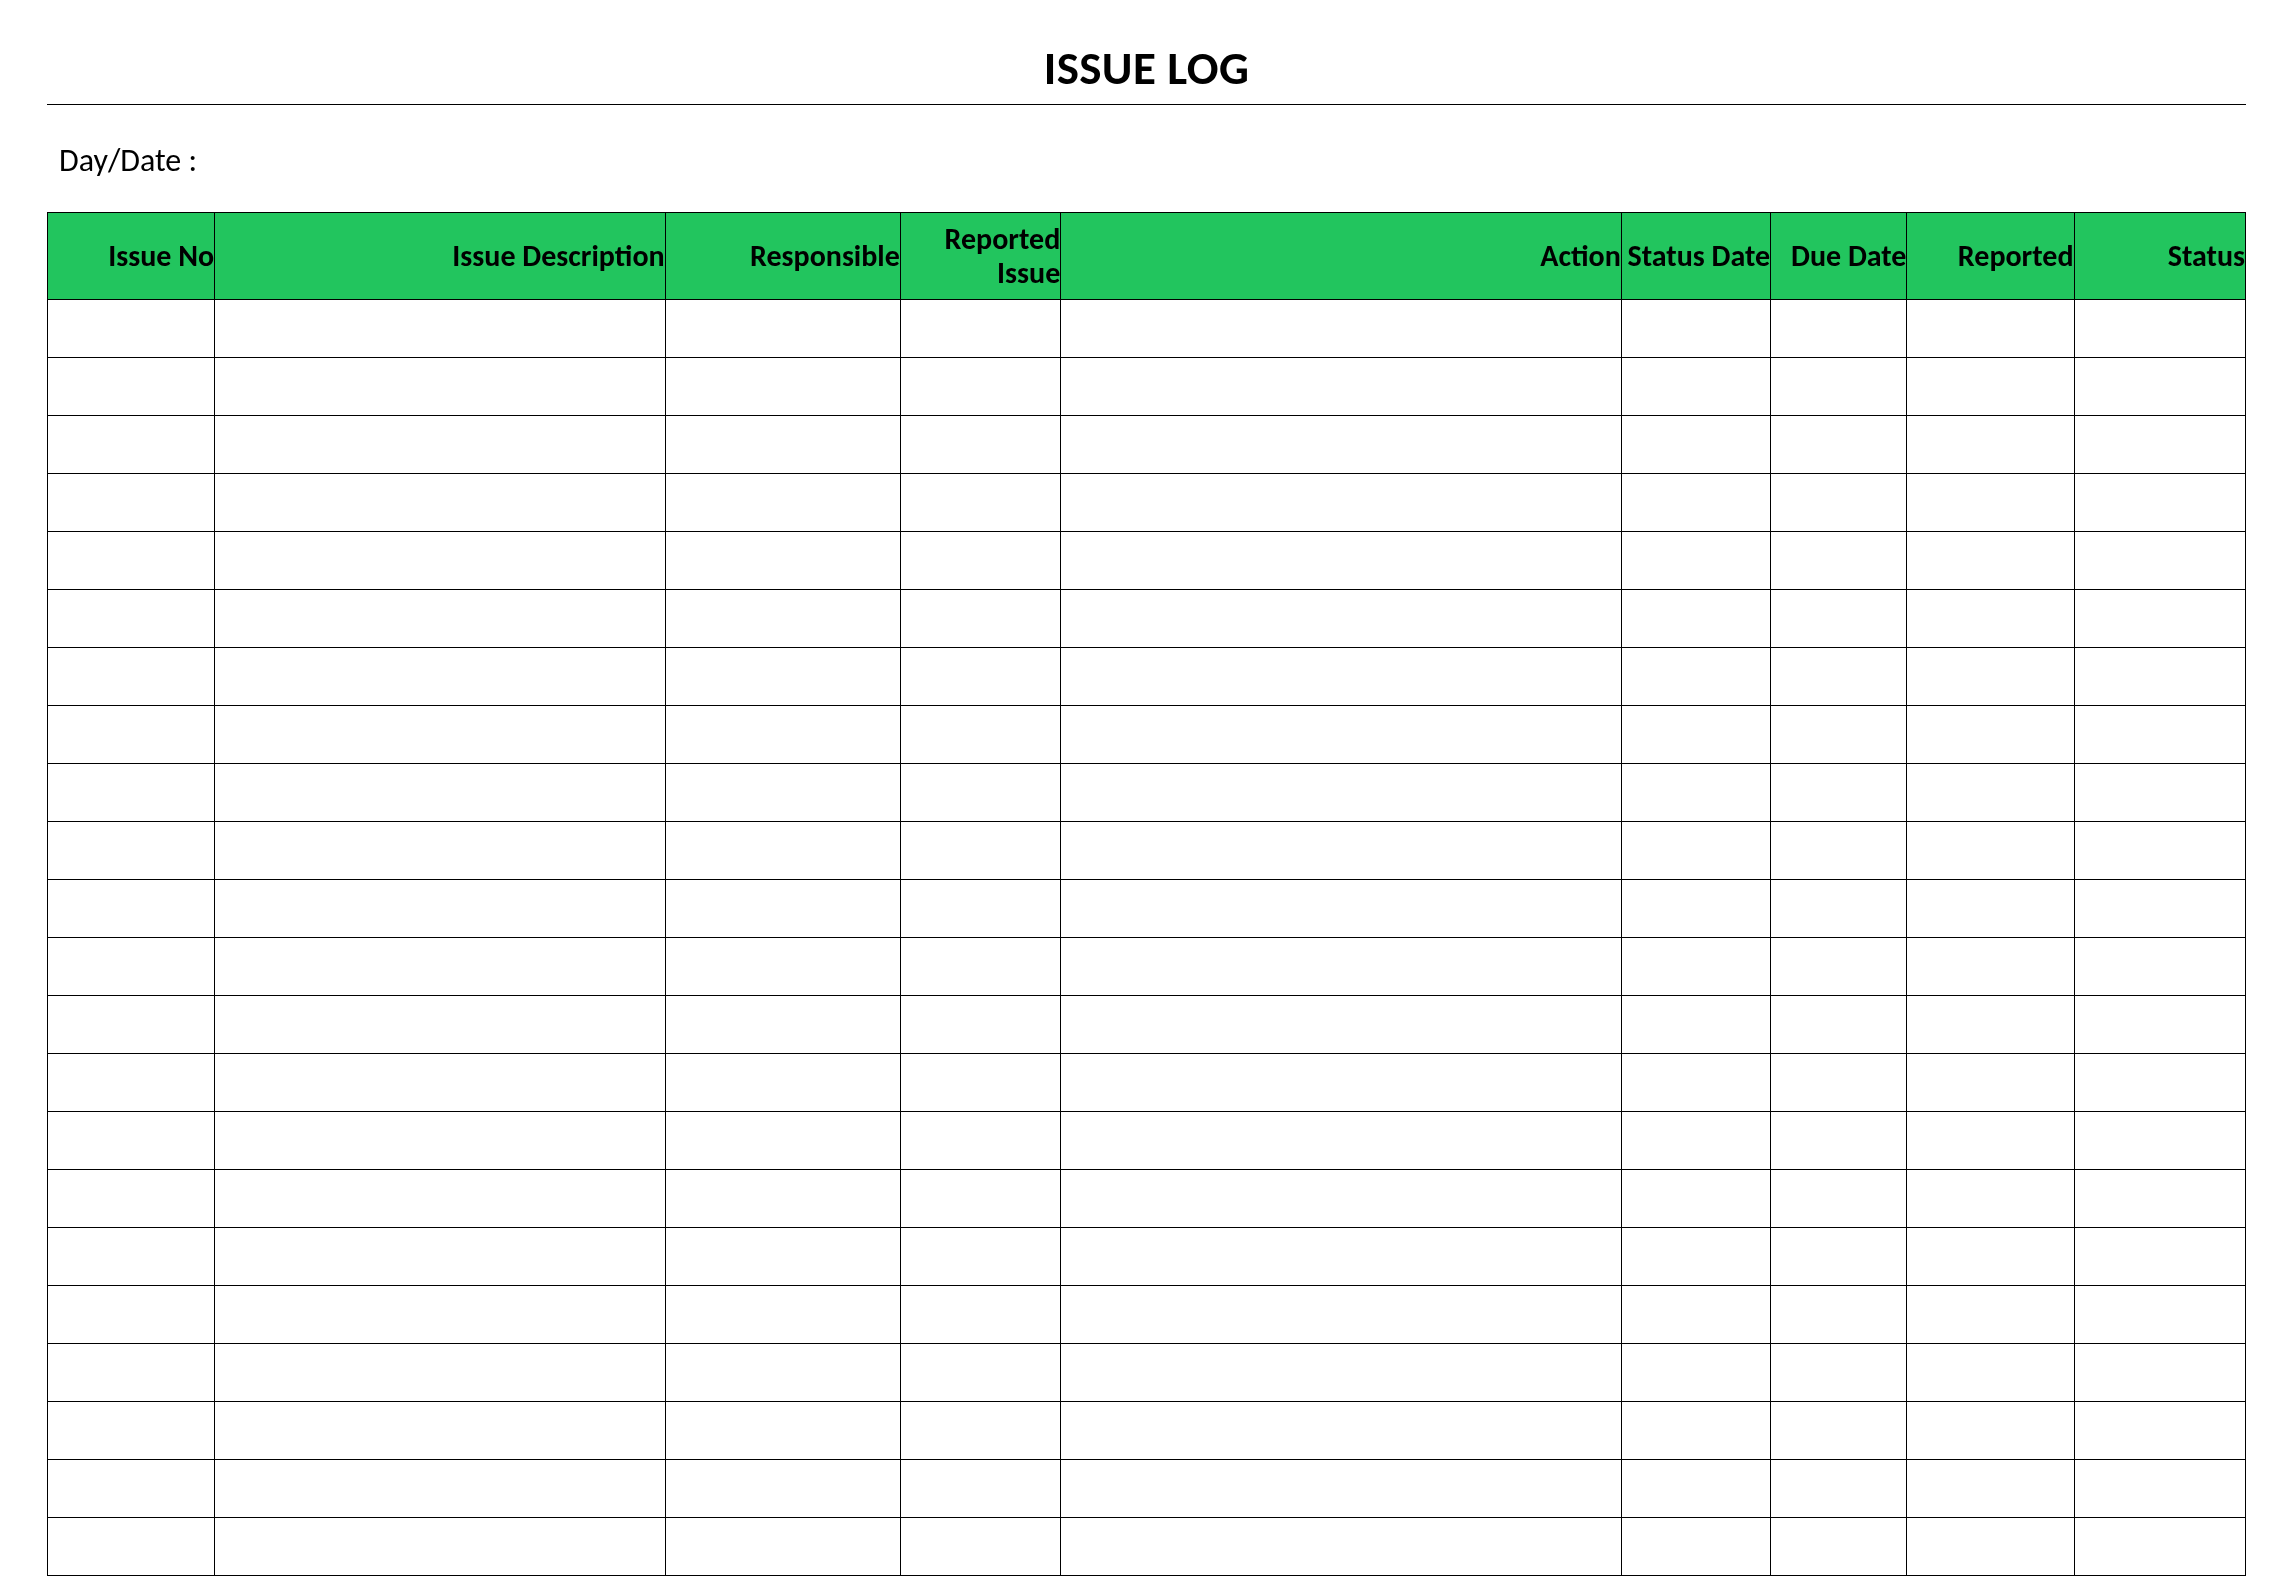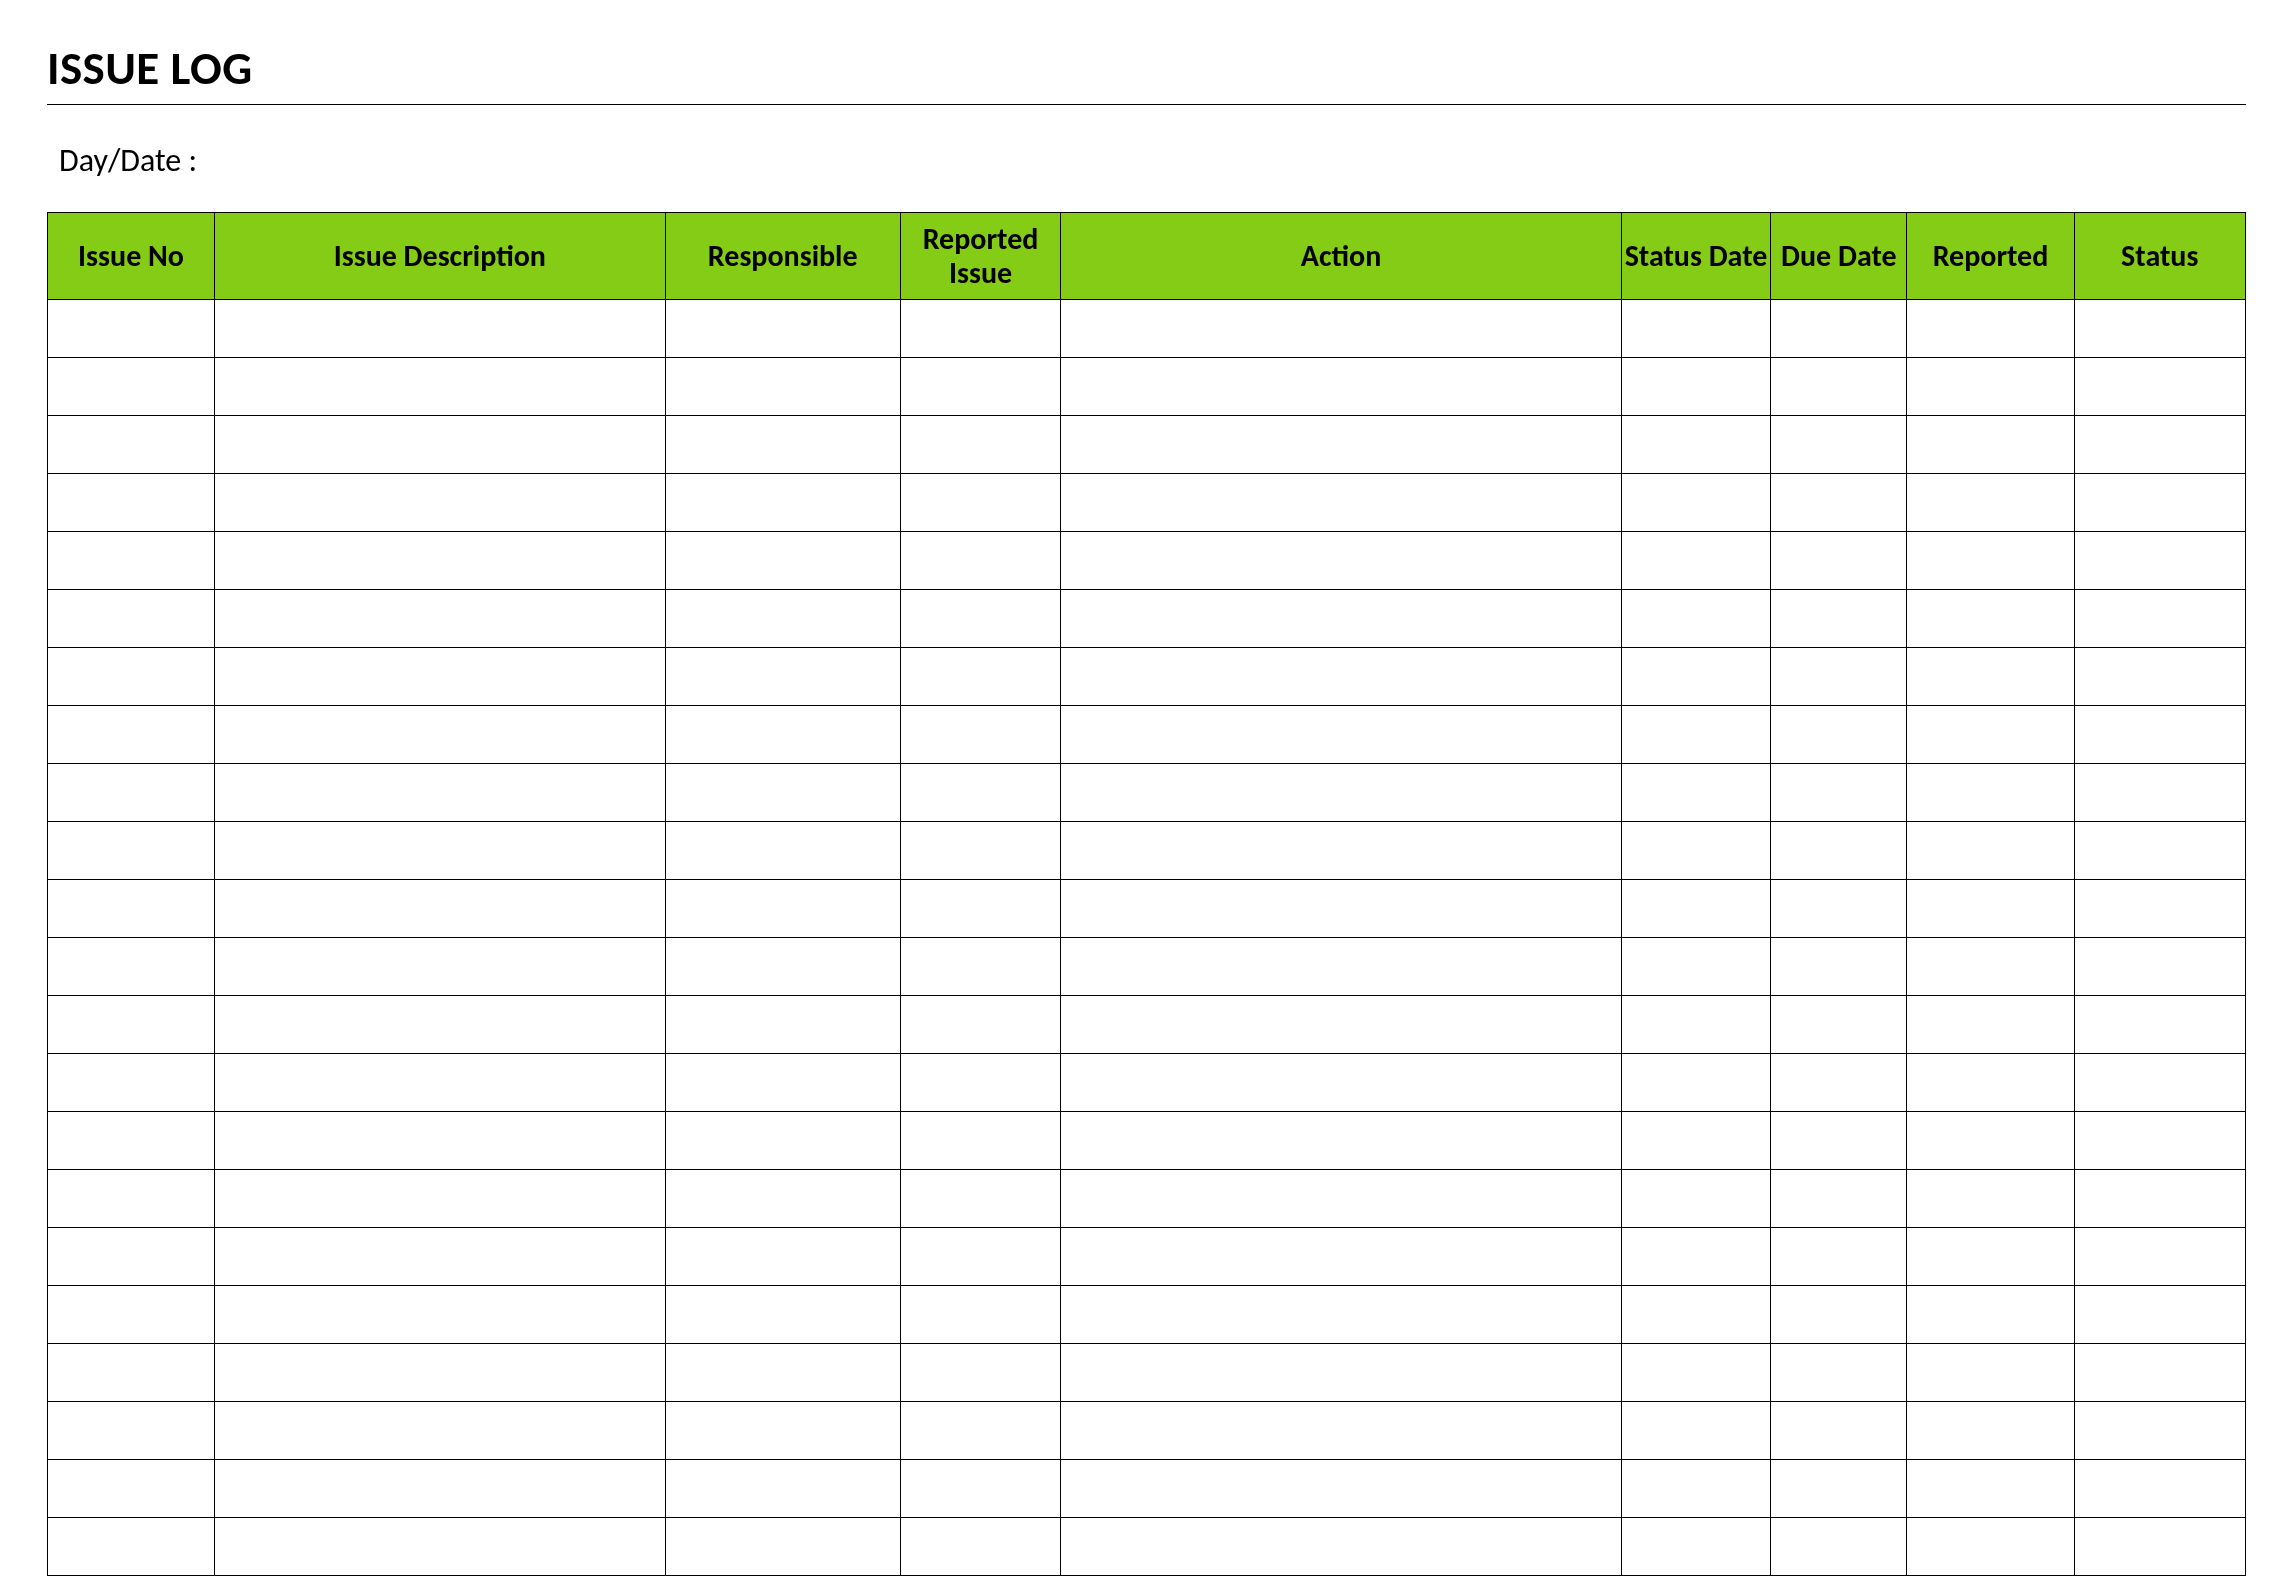--- a/index.html
+++ b/index.html
@@ -12,20 +12,21 @@
   .page {
     box-sizing: border-box;
     width: 2293px;
     padding: 39px 47px 54px 47px;
   }
   .title {
     font-size: 47px;
     font-weight: 700;
     letter-spacing: 0.4px;
     margin: 0 0 7.2px 0;
+    text-align: center;
   }
   .title-rule {
     border: none;
     border-top: 1.8px solid #000;
     margin: 0 0 36px 0;
   }
   .daydate {
     font-size: 32px;
     margin: 0 0 32px 12px;
   }
@@ -34,25 +35,25 @@
     width: 100%;
     table-layout: fixed;
   }
   table.issue-log th,
   table.issue-log td {
     border: 1.8px solid #000;
     padding: 0;
     vertical-align: middle;
   }
   table.issue-log th {
-    background: #84cc16;
+    background: #22c55e;
     font-weight: 700;
     font-size: 30px;
     line-height: 1.15;
-    text-align: center;
+    text-align: right;
     height: 86px;
   }
   table.issue-log td {
     background: #ffffff;
     height: 57px;
   }
   
   col.c-issueno   { width: 7.6%; }
   col.c-desc      { width: 20.5%; }
   col.c-resp      { width: 10.7%; }

